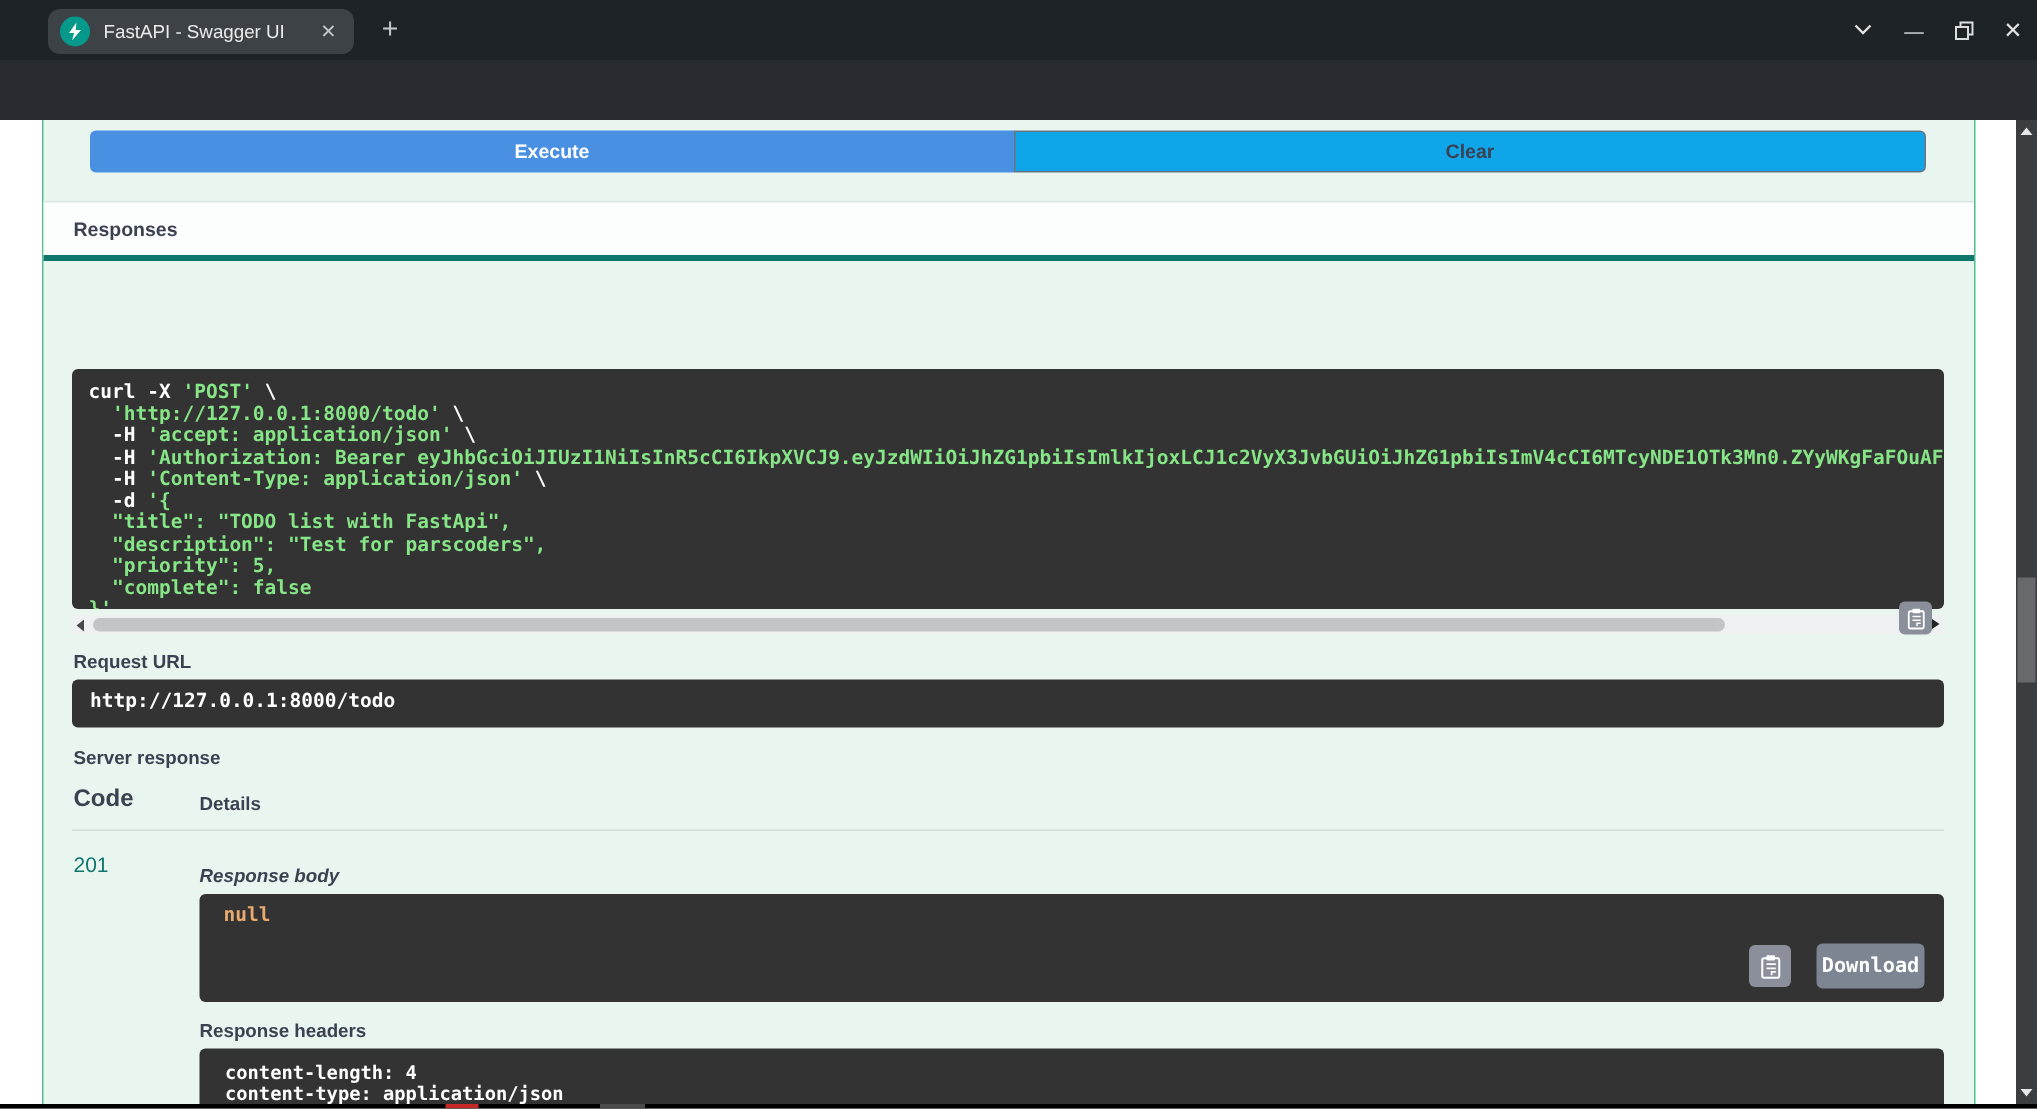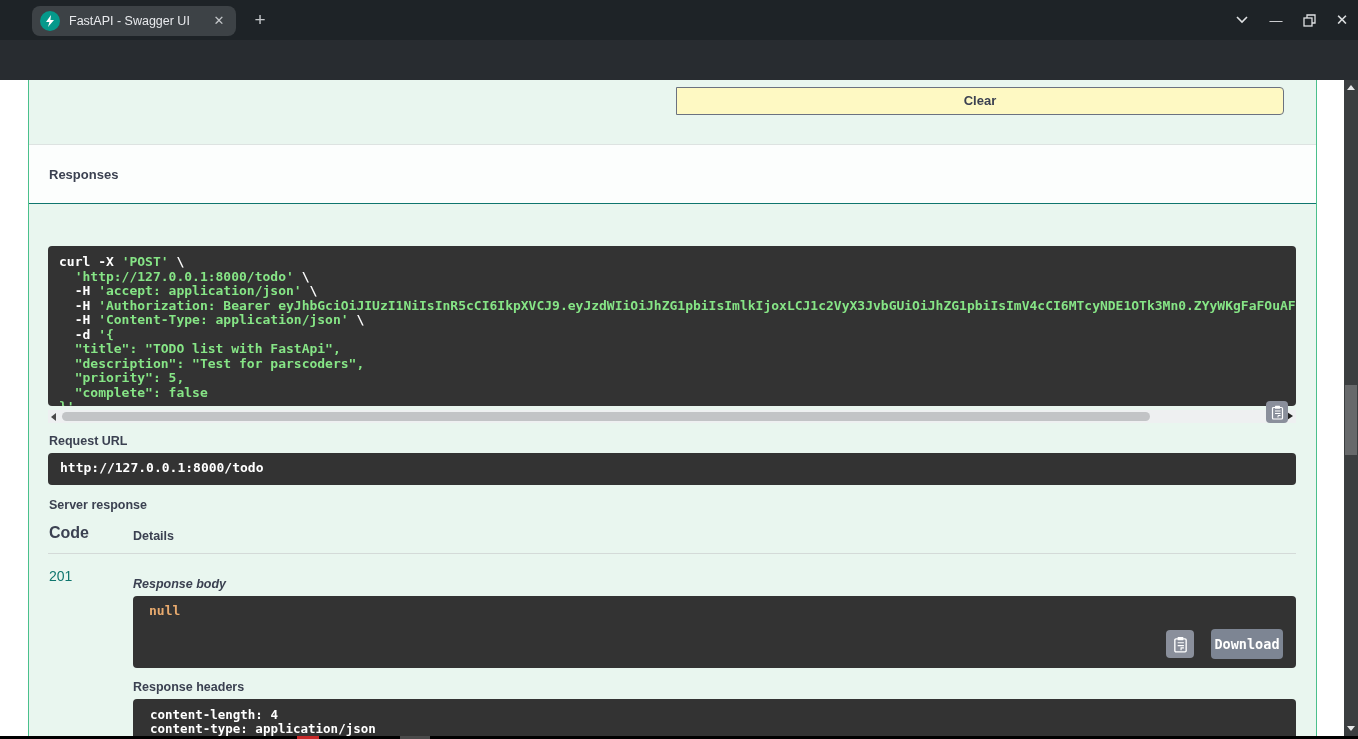--- a/index.html
+++ b/index.html
@@ -38,27 +38,27 @@
 
   
   .page { position:absolute; left:0; top:80px; width:1358px; height:656px; background:#fff;
           overflow:hidden; }
   .opblock-bg { position:absolute; left:29px; top:0; width:1287px; height:656px; background:#e9f6ef; }
   .gline { position:absolute; top:0; width:1px; height:656px; background:#4ac08c; }
 
   .btn-execute { position:absolute; left:60px; top:7px; width:616px; height:28px; background:#4990e2;
                  color:#fff; font-size:13px; font-weight:bold; text-align:center; line-height:28px;
                  border-radius:4px 0 0 4px; }
-  .btn-clear { position:absolute; left:676px; top:7px; width:608px; height:28px; background:#fef9c3;
+  .btn-clear { position:absolute; left:676px; top:7px; width:608px; height:28px; background:#0ea5e9;
                border:1px solid #6b7280; color:#3b4151; font-size:13px; font-weight:bold;
                text-align:center; line-height:26px; border-radius:0 4px 4px 0; }
 
-  .resp-band { position:absolute; left:29px; top:64px; width:1287px; height:60px;
+  .resp-band { position:absolute; left:29px; top:54px; width:1287px; height:40px;
                background:rgba(255,255,255,.85); border-top:1px solid #dde3e1;
-               border-bottom:1px solid #0f766e; display:flex; align-items:center; }
+               border-bottom:4px solid #0f766e; display:flex; align-items:center; }
   .resp-band h3 { margin-left:20px; font-size:13px; color:#3b4151; }
 
   .lbl { position:absolute; color:#3b4151; font-size:12.5px; font-weight:bold; }
   .darkblock { position:absolute; background:#333333; border-radius:4px; color:#fff;
                font-family:"DejaVu Sans Mono", monospace; font-size:13px; font-weight:bold;
                overflow:hidden; }
   pre.codepre { white-space:pre; line-height:14.5px; }
   .tk-w { color:#ffffff; } .tk-g { color:#86e586; }
   .val-orange { color:#e8aa6e; }
 
@@ -221,20 +221,21 @@
           <line x1="1" y1="12" x2="17" y2="12" stroke="#c7cacc" stroke-width="1.8"></line>
         </svg>
     </div>
   </div>
 
   <div class="page">
     <div class="opblock-bg"></div>
     <div class="gline" style="left:28px;"></div>
     <div class="gline" style="left:1316px;"></div>
 
+    <div class="btn-execute">Execute</div>
     <div class="btn-clear">Clear</div>
 
     <div class="resp-band">
       <h3>Responses</h3>
     </div>
 
     <div class="lbl" style="left:49px; top:143px;margin-top:44px;">Curl</div>
     <div class="darkblock" style="left:48px; top:166px; width:1248px; height:160px; padding:9px 11px;">
       <pre class="codepre"><span class="tk-w">curl -X </span><span class="tk-g">'POST'</span><span class="tk-w"> \</span>
 <span class="tk-w">  </span><span class="tk-g">'http://127.0.0.1:8000/todo'</span><span class="tk-w"> \</span>

